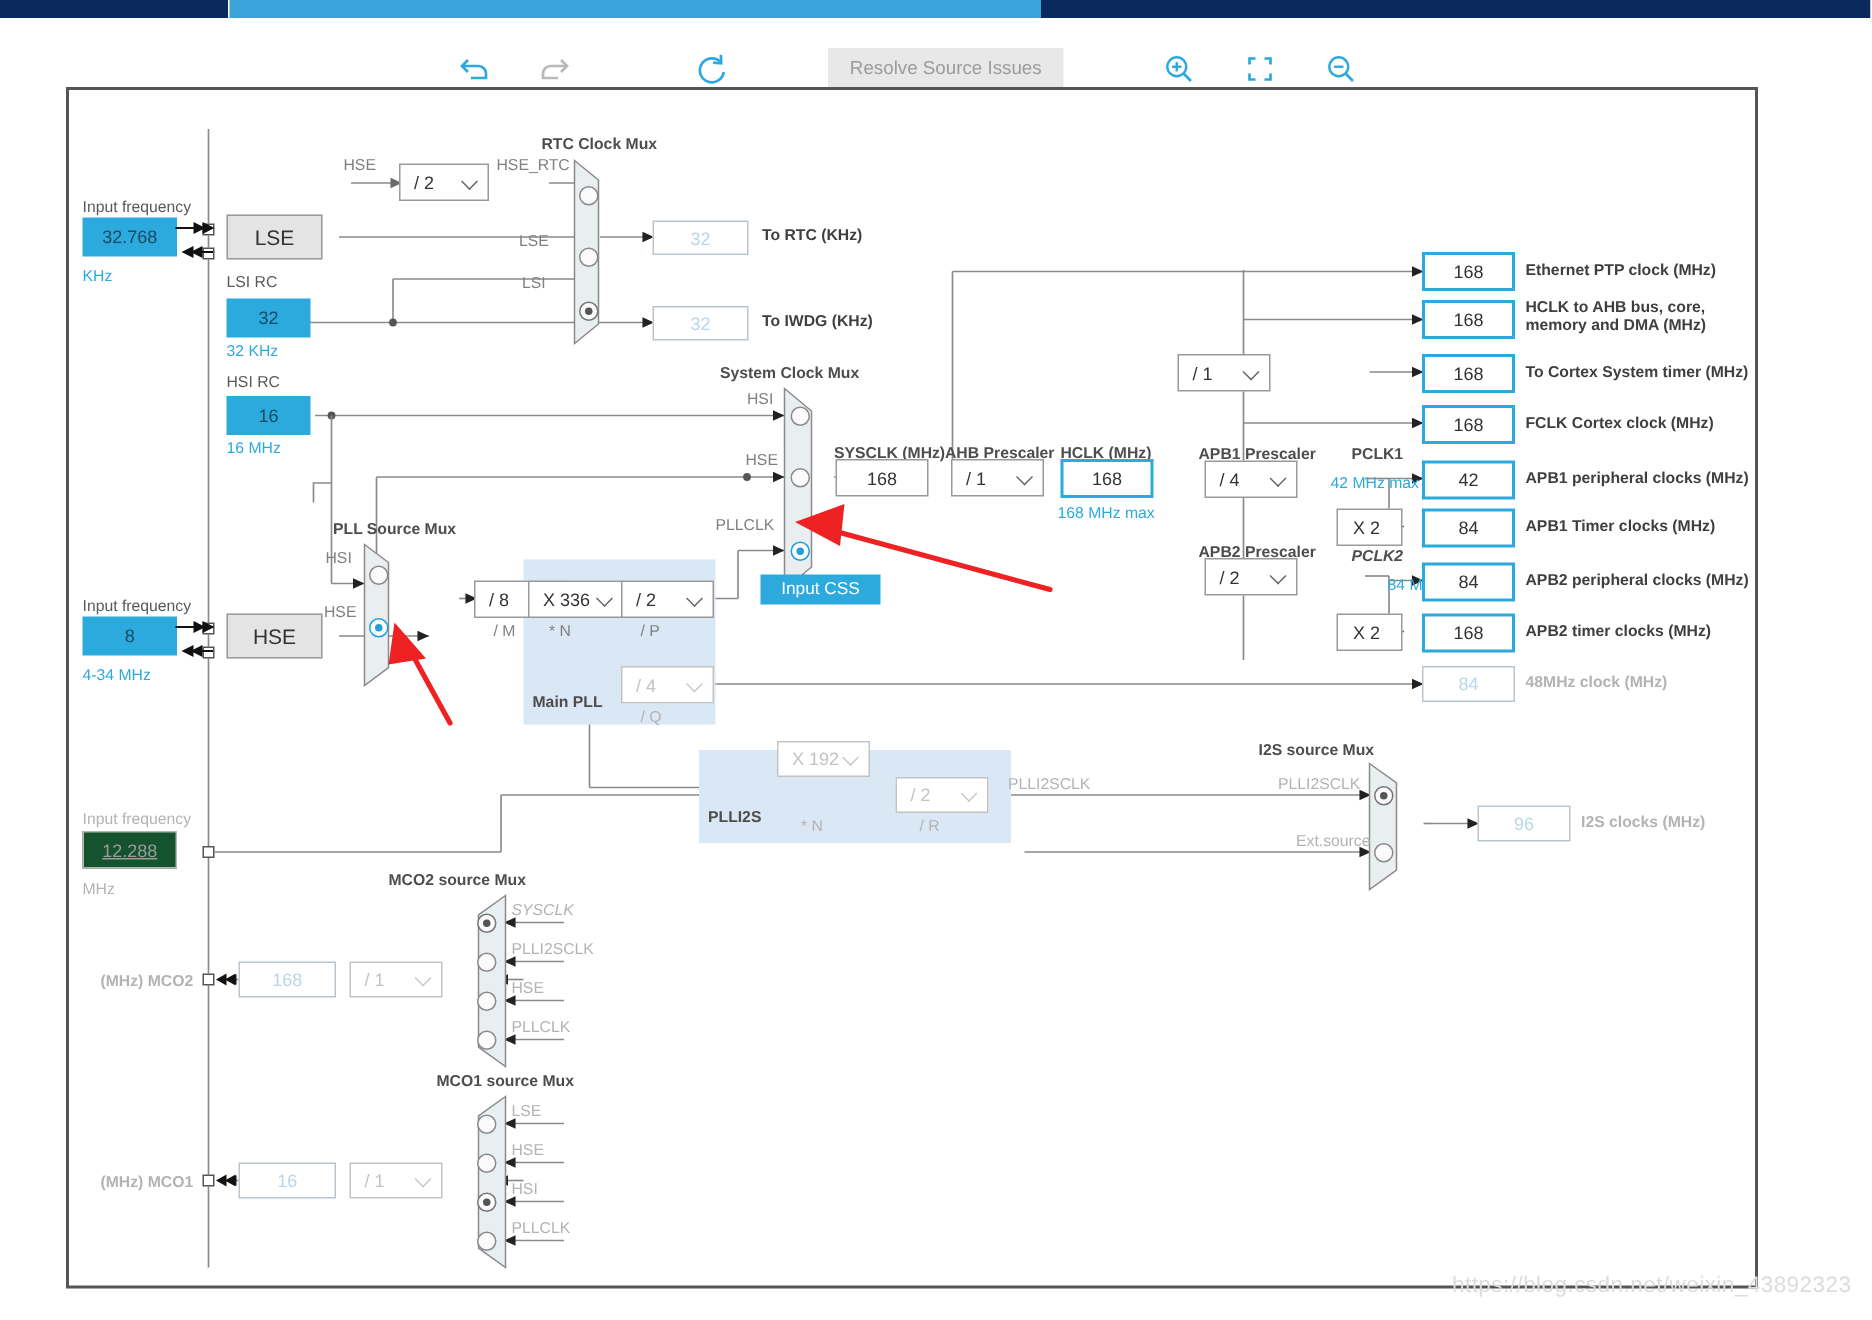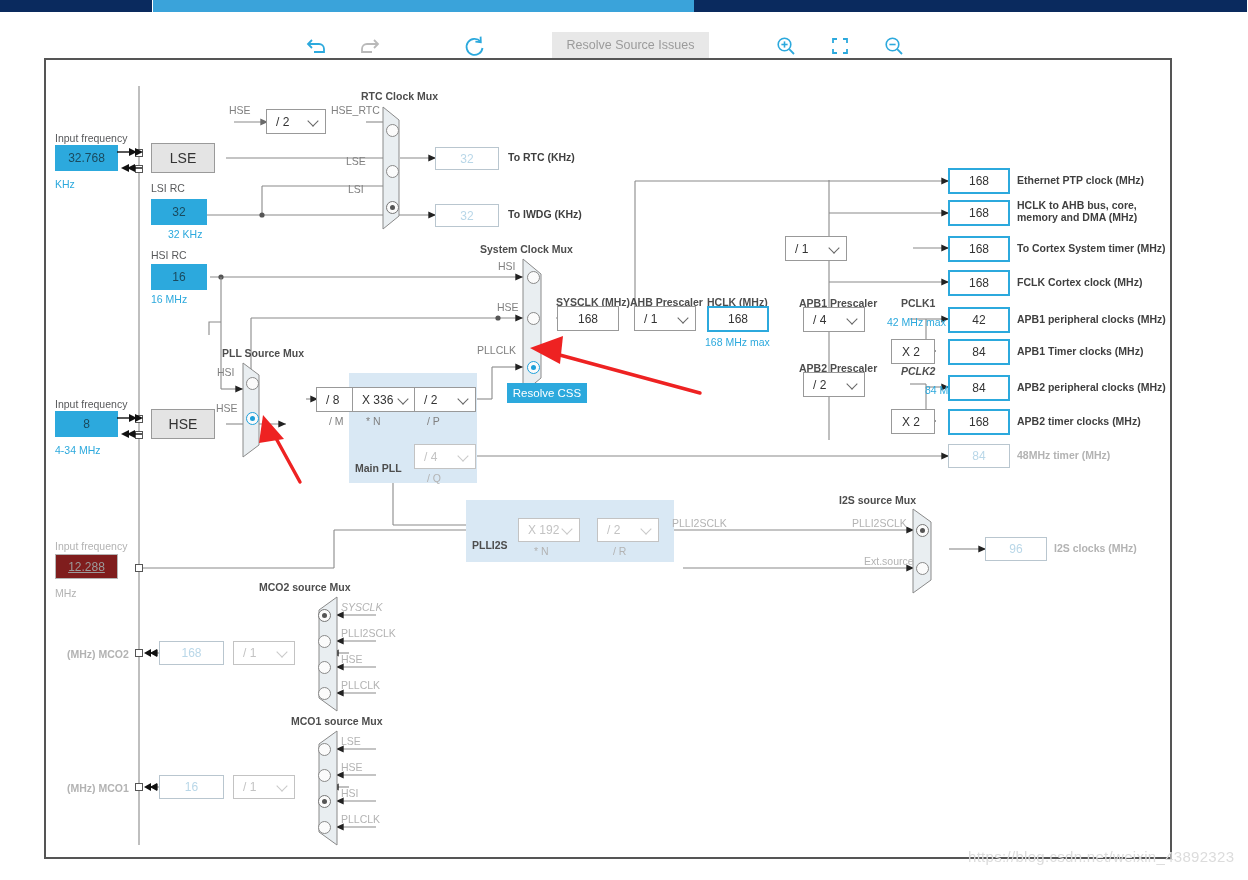--- a/index.html
+++ b/index.html
@@ -63,21 +63,21 @@
 
   
   .vbox {
     position:absolute; display:flex; align-items:center; justify-content:center;
     font-size:12px; font-family:"Liberation Sans", sans-serif;
   }
   .vbox.blue   { background:#2ca9dd; color:#1a4a5e; border:none; }
   .vbox.outline{ background:#ffffff; color:#333; border:1px solid #999; }
   .vbox.hi     { background:#ffffff; color:#333; border:2px solid #2ca9dd; }
   .vbox.ghost  { background:#ffffff; color:#b9d7e8; border:1px solid #b9c6cf; }
-  .vbox.gray   { background:#7f1d1d; color:#9b9b9b; border:1px solid #b5b5b5;text-decoration:underline; }
+  .vbox.gray   { background:#14532d; color:#9b9b9b; border:1px solid #b5b5b5;text-decoration:underline; }
 
   
   .sel {
     position:absolute; background:#ffffff; border:1px solid #999;
     font-size:12px; color:#333; display:flex; align-items:center;
     padding-left:9px;
   }
   .sel.ghost { color:#c3c3c3; border-color:#c3c3c3; }
   .sel .chev {
     position:absolute; right:7px; top:50%; width:9px; height:9px;
@@ -398,21 +398,21 @@
   <div class="lbl sig" style="left:302px; top:123px;">LSI</div>
 
   <div class="vbox ghost" style="left:389px; top:87px; width:64px; height:23px;">32</div>
   <div class="lbl right" style="left:462px; top:91px;">To RTC (KHz)</div>
 
   <div class="vbox ghost" style="left:389px; top:144px; width:64px; height:23px;">32</div>
   <div class="lbl right" style="left:462px; top:148px;">To IWDG (KHz)</div>
 
   <div class="lbl" style="left:105px; top:122px;">LSI RC</div>
   <div class="vbox blue" style="left:105px; top:139px; width:56px; height:26px;">32</div>
-  <div class="lbl blue" style="left:122px; top:168px;">32 KHz</div>
+  <div class="lbl blue" style="left:105px; top:168px;">32 KHz</div>
 
   <div class="lbl" style="left:105px; top:189px;">HSI RC</div>
   <div class="vbox blue" style="left:105px; top:204px; width:56px; height:26px;">16</div>
   <div class="lbl blue" style="left:105px; top:233px;">16 MHz</div>
 
   <div class="lbl" style="left:9px; top:338px;">Input frequency</div>
   <div class="vbox blue" style="left:9px; top:351px; width:63px; height:26px;">8</div>
   <div class="lbl blue" style="left:9px; top:384px;">4-34 MHz</div>
 
   <div class="pin" style="left:89px; top:355px;"></div>
@@ -478,21 +478,21 @@
       <path d="M1,1 L19,16 L19,120 L1,135 z" fill="#e9eef1" stroke="#8a8a8a" stroke-width="1"></path>
     </svg>
   </div>
   <div class="radio" style="left:481px; top:211px;"></div>
   <div class="radio" style="left:481px; top:252px;"></div>
   <div class="radio on" style="left:481px; top:301px;"></div>
   <div class="lbl sig" style="left:452px; top:200px;">HSI</div>
   <div class="lbl sig" style="left:451px; top:241px;">HSE</div>
   <div class="lbl sig" style="left:431px; top:284px;">PLLCLK</div>
 
-  <div id="enable-css" style="left:461px; top:323px; width:80px; height:20px;">Resolve CSS</div>
+  <div id="enable-css" style="left:461px; top:323px; width:80px; height:20px;">Input CSS</div>
 
   <div class="lbl dark" style="left:510px; top:236px;">SYSCLK (MHz)</div>
   <div class="vbox outline" style="left:511px; top:246px; width:62px; height:25px;">168</div>
 
   <div class="lbl dark" style="left:584px; top:236px;">AHB Prescaler</div>
   <div class="sel" style="left:588px; top:246px; width:62px; height:25px;">
     <span>/ 1</span>
     <span class="chev"></span>
   </div>
 
@@ -546,26 +546,26 @@
   <div class="vbox hi" style="left:902px; top:279px; width:62px; height:26px;">84</div>
   <div class="lbl right" style="left:971px; top:285px;">APB1 Timer clocks (MHz)</div>
 
   <div class="vbox hi" style="left:902px; top:315px; width:62px; height:26px;">84</div>
   <div class="lbl right" style="left:971px; top:321px;">APB2 peripheral clocks (MHz)</div>
 
   <div class="vbox hi" style="left:902px; top:349px; width:62px; height:26px;">168</div>
   <div class="lbl right" style="left:971px; top:355px;">APB2 timer clocks (MHz)</div>
 
   <div class="vbox ghost" style="left:902px; top:384px; width:62px; height:24px;">84</div>
-  <div class="lbl dim" style="left:971px; top:389px; font-weight:bold;">48MHz timer (MHz)</div>
+  <div class="lbl dim" style="left:971px; top:389px; font-weight:bold;">48MHz clock (MHz)</div>
 
   <div class="pllbox" style="left:420px; top:440px; width:208px; height:62px;"></div>
   <div class="lbl dark" style="left:426px; top:479px;">PLLI2S</div>
 
-  <div class="sel ghost" style="left:472px; top:458px; width:62px; height:24px;text-align:right;">
+  <div class="sel ghost" style="left:472px; top:434px; width:62px; height:24px;text-align:right;">
     <span>X 192</span>
     <span class="chev"></span>
   </div>
   <div class="lbl dim" style="left:488px; top:485px;">* N</div>
 
   <div class="sel ghost" style="left:551px; top:458px; width:62px; height:24px;">
     <span>/ 2</span>
     <span class="chev"></span>
   </div>
   <div class="lbl dim" style="left:567px; top:485px;">/ R</div>

